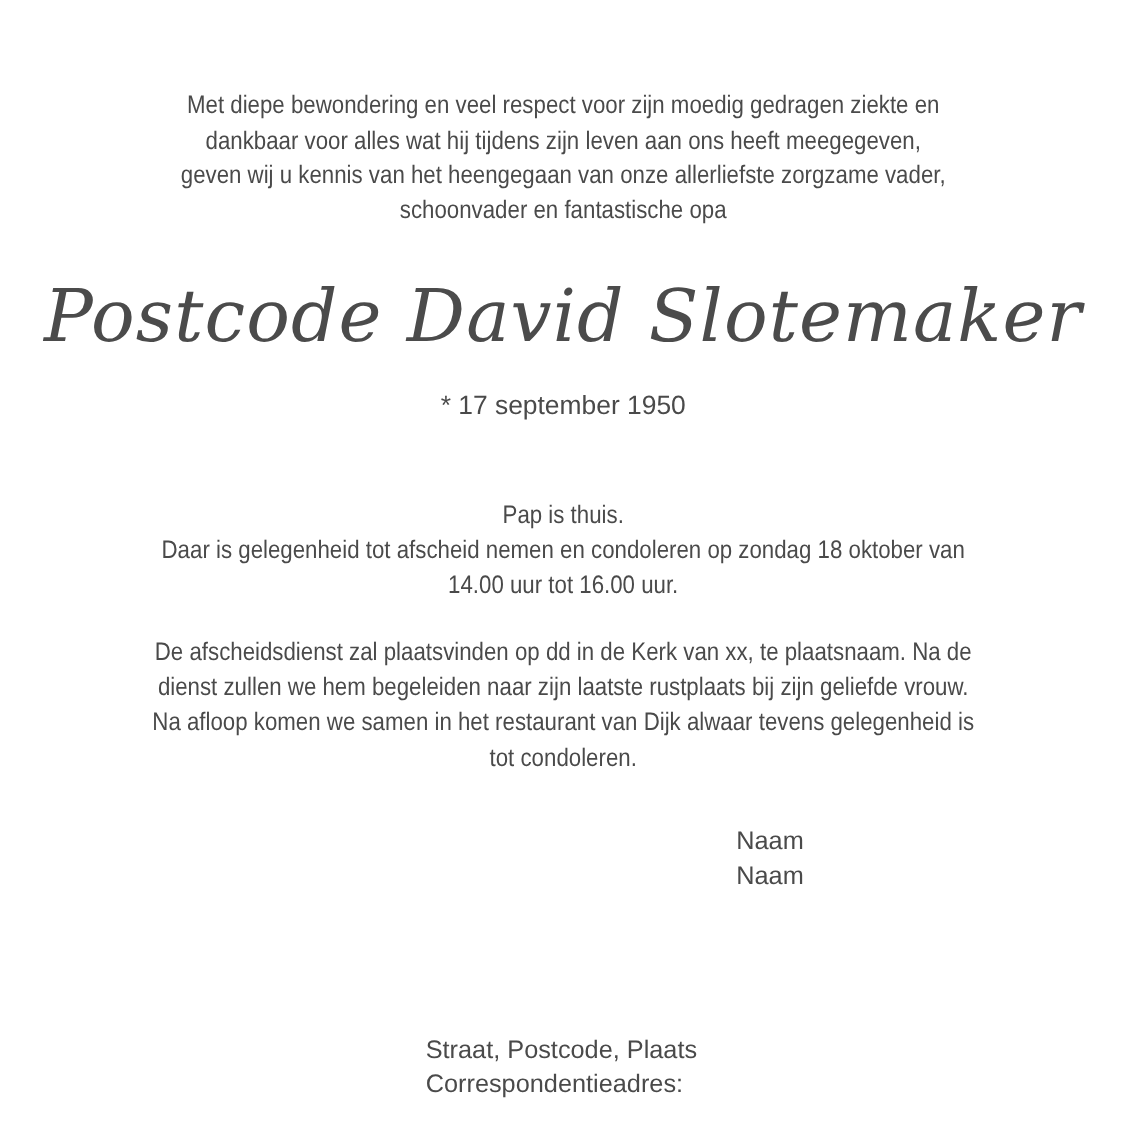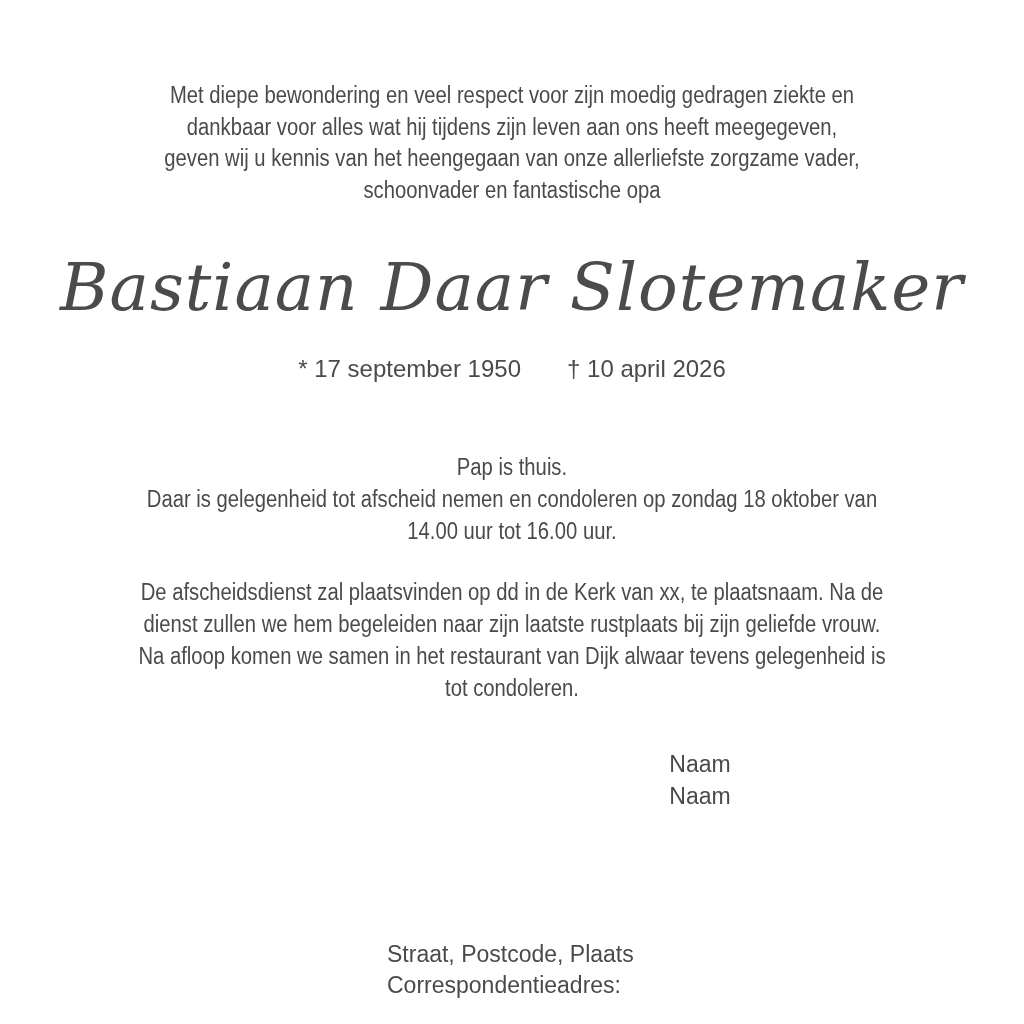--- a/index.html
+++ b/index.html
@@ -79,30 +79,26 @@
 
 <div class="card">
 
   <div class="block centered condensed intro">
     <div class="line">Met diepe bewondering en veel respect voor zijn moedig gedragen ziekte en</div>
     <div class="line">dankbaar voor alles wat hij tijdens zijn leven aan ons heeft meegegeven,</div>
     <div class="line">geven wij u kennis van het heengegaan van onze allerliefste zorgzame vader,</div>
     <div class="line">schoonvader en fantastische opa</div>
   </div>
 
-  <div class="block centered name">Bastiaan Daar Slotemaker</div>
+  <div class="block centered name">Postcode David Slotemaker</div>
 
   <div class="block dates">
     <span class="datepair">
       <span>*</span>
       <span>17 september 1950</span>
-    </span>
-    <span class="datepair">
-      <span>†</span>
-      <span>10 april 2026</span>
     </span>
   </div>
 
   <div class="block centered condensed visitation">
     <div class="line">Pap is thuis.</div>
     <div class="line">Daar is gelegenheid tot afscheid nemen en condoleren op zondag 18 oktober van</div>
     <div class="line">14.00 uur tot 16.00 uur.</div>
   </div>
 
   <div class="block centered condensed service">

